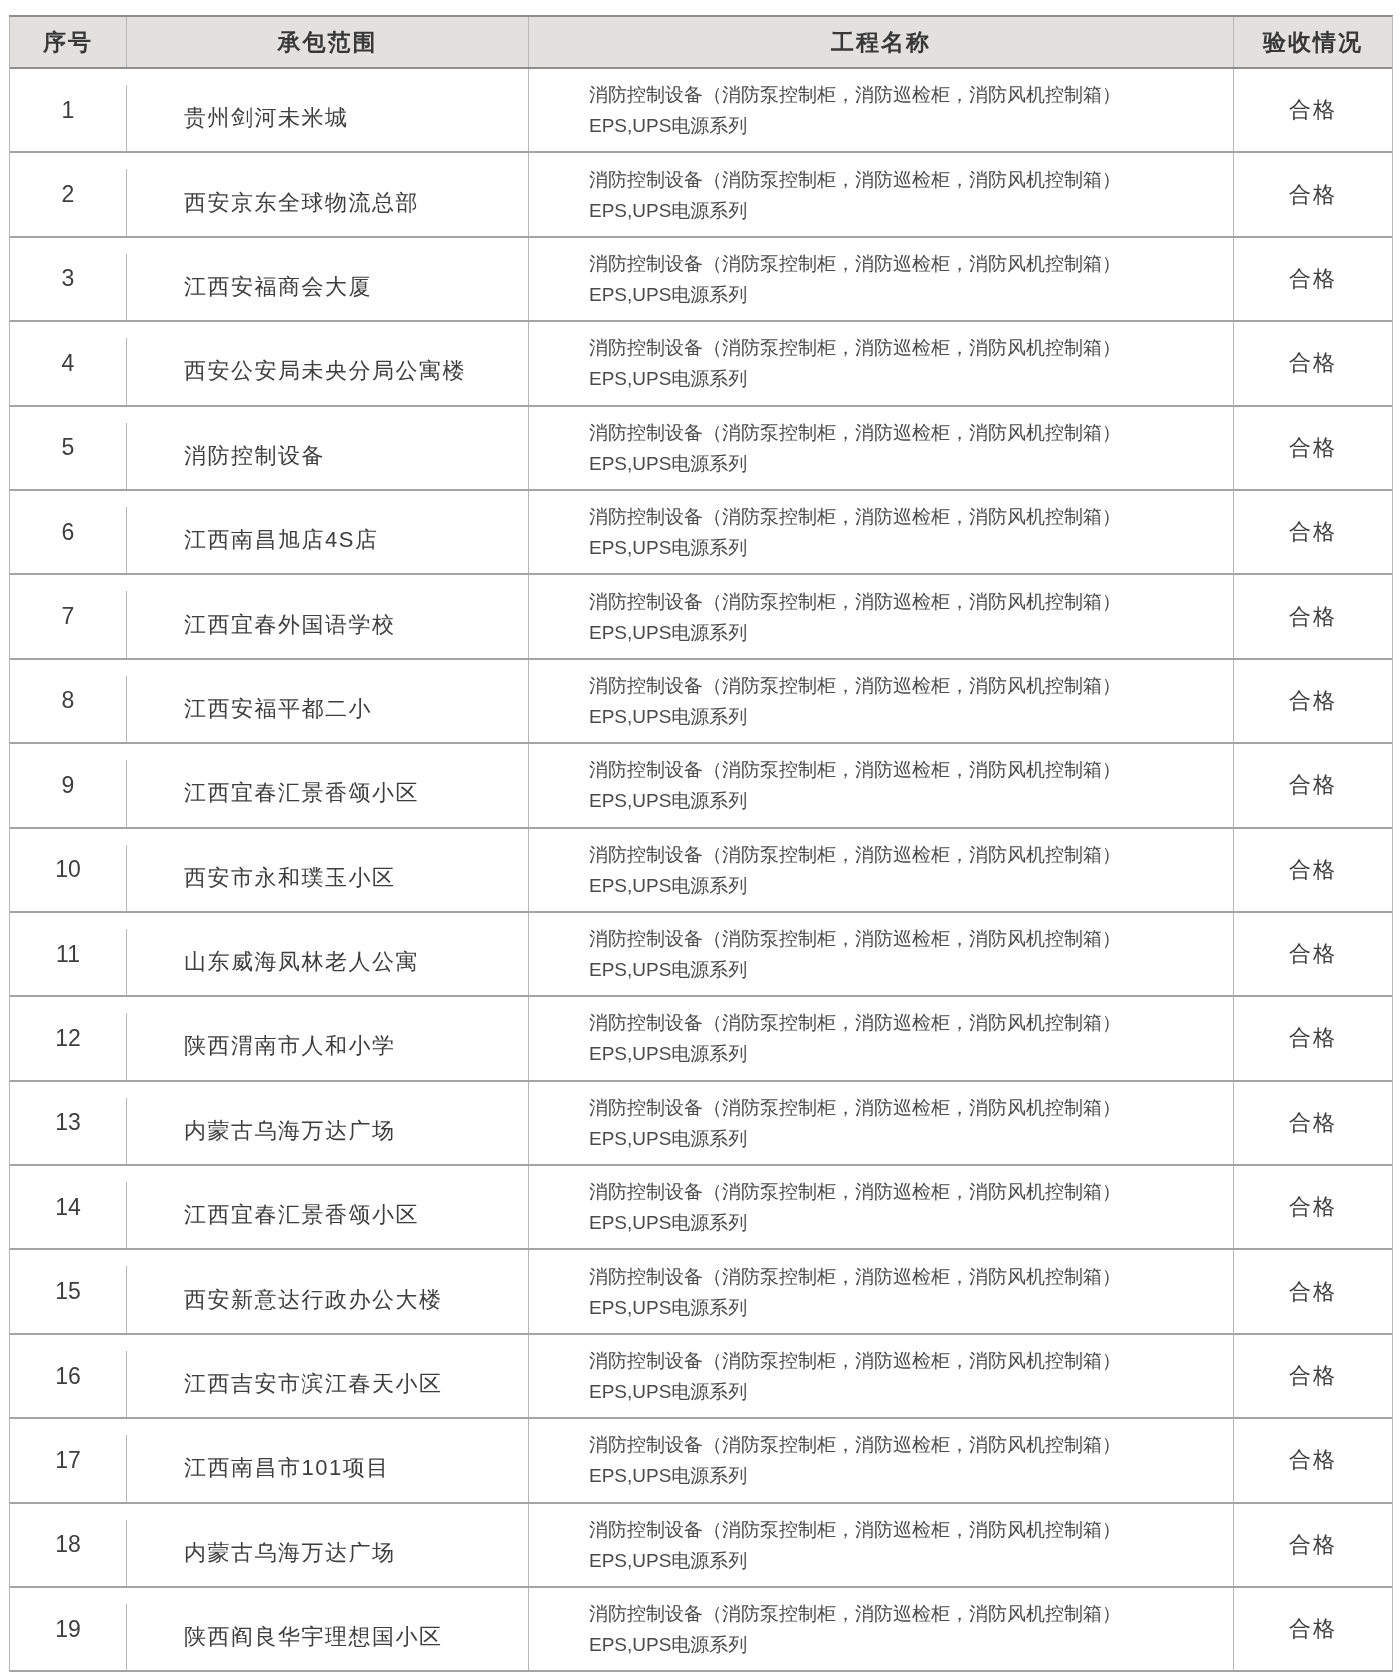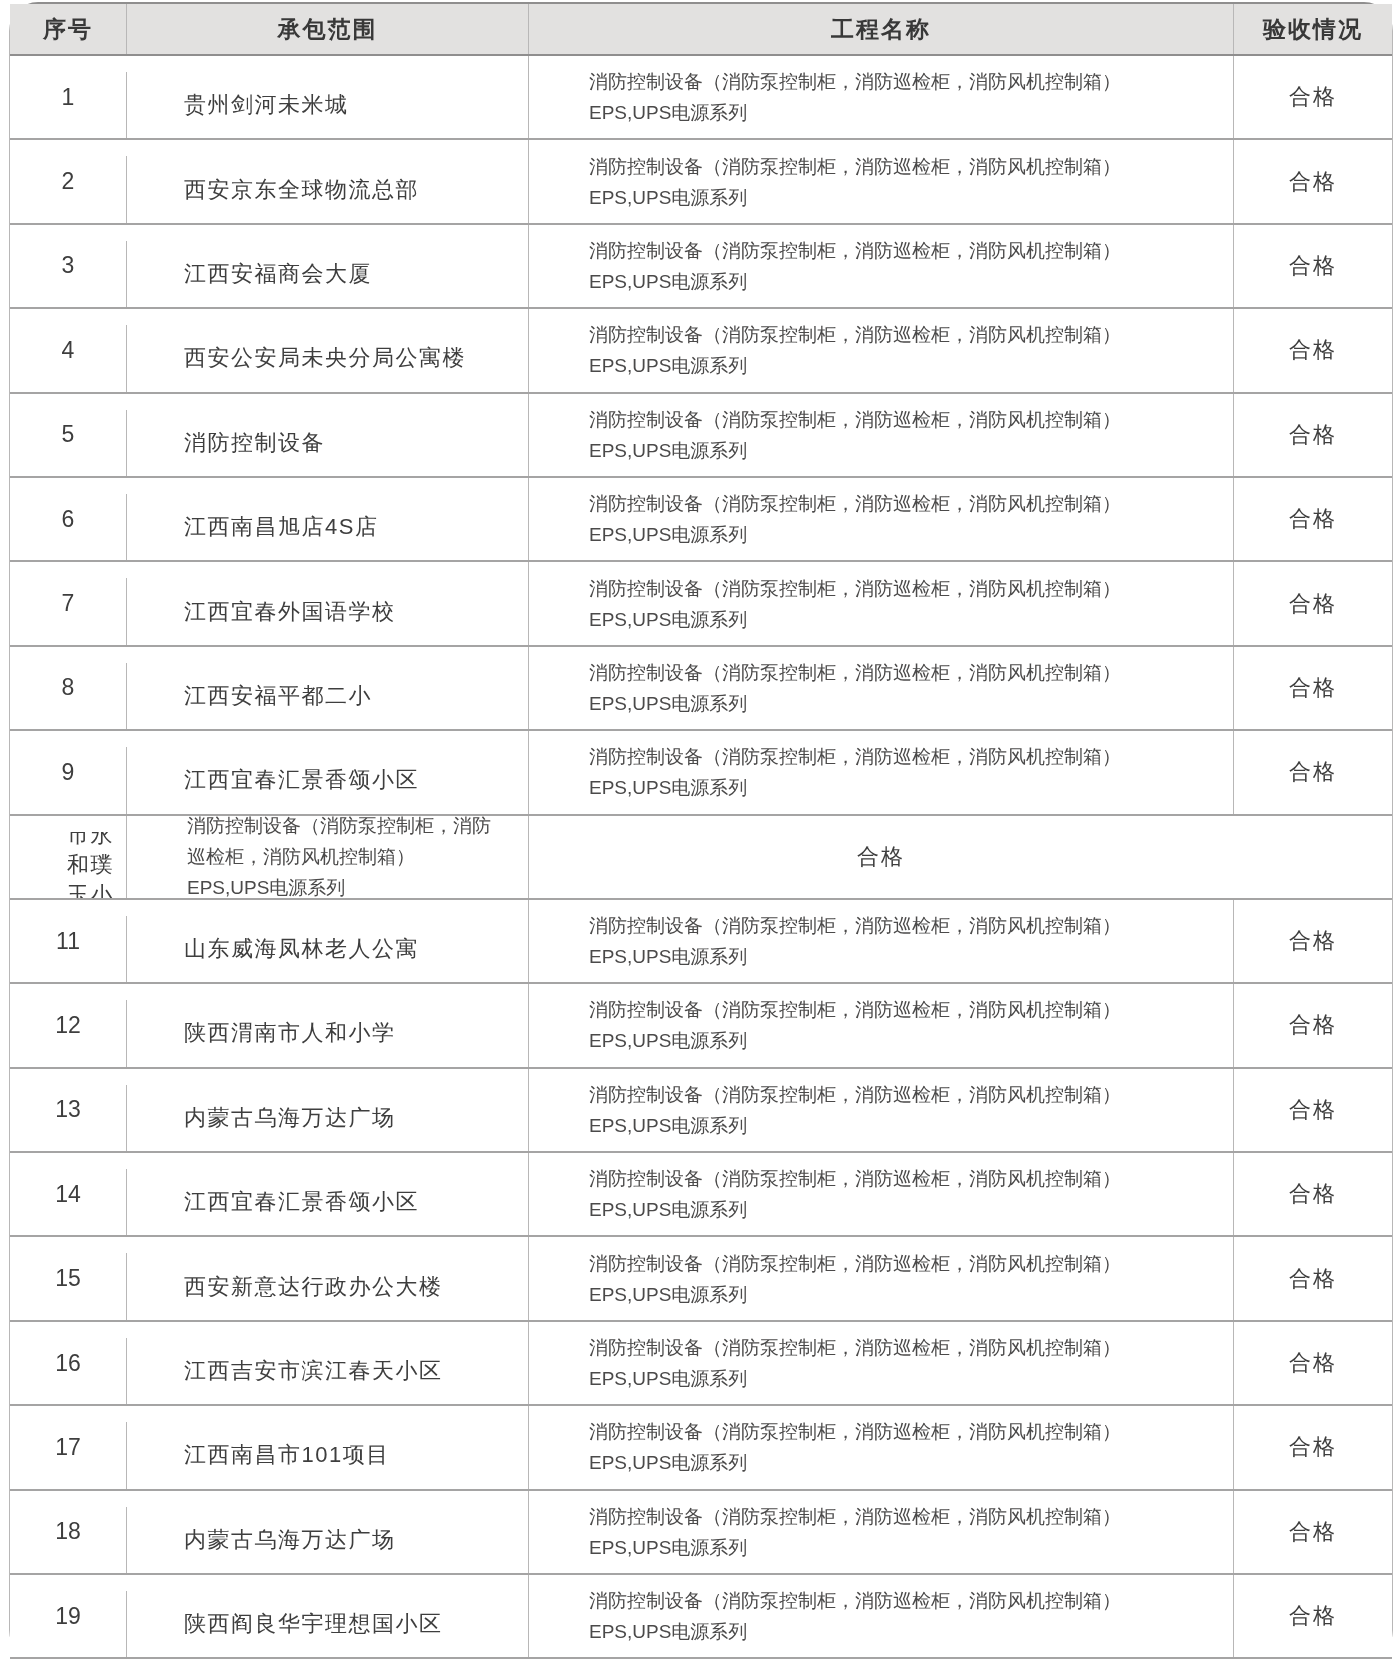--- a/index.html
+++ b/index.html
@@ -14,26 +14,25 @@
   .page {
     position: relative;
     width: 1400px;
     height: 1680px;
     overflow: hidden;
     background: #ffffff;
   }
   .tbl {
     position: absolute;
     left: 9px;
-    top: 2px;
+    top: 15px;
     width: 1382px;
     border-top: 2px solid var(--border-heavy, #a2a1a1);
     border-left: 1px solid var(--border-light, #b8b7b7);
     border-right: 1px solid var(--border-light, #b8b7b7);
-    border-radius: 29px;
   }
   .row {
     display: grid;
     grid-template-columns: 116px 402px 705px 159px;
     box-sizing: border-box;
   }
   .row.header {
     height: 52px;
     background: var(--header-bg, #e2e1e0);
     border-bottom: 2px solid var(--border-heavy, #8f8e8e);
@@ -183,20 +182,21 @@
     <div class="cell c-no">9</div>
     <div class="cell c-name">江西宜春汇景香颂小区</div>
     <div class="cell c-scope">
       <div>消防控制设备（消防泵控制柜，消防巡检柜，消防风机控制箱）</div>
       <div>EPS,UPS电源系列</div>
     </div>
     <div class="cell c-status">合格</div>
   </div>
 
   <div class="row body-row">
+    <div class="cell c-no">10</div>
     <div class="cell c-name">西安市永和璞玉小区</div>
     <div class="cell c-scope">
       <div>消防控制设备（消防泵控制柜，消防巡检柜，消防风机控制箱）</div>
       <div>EPS,UPS电源系列</div>
     </div>
     <div class="cell c-status">合格</div>
   </div>
 
   <div class="row body-row">
     <div class="cell c-no">11</div>

